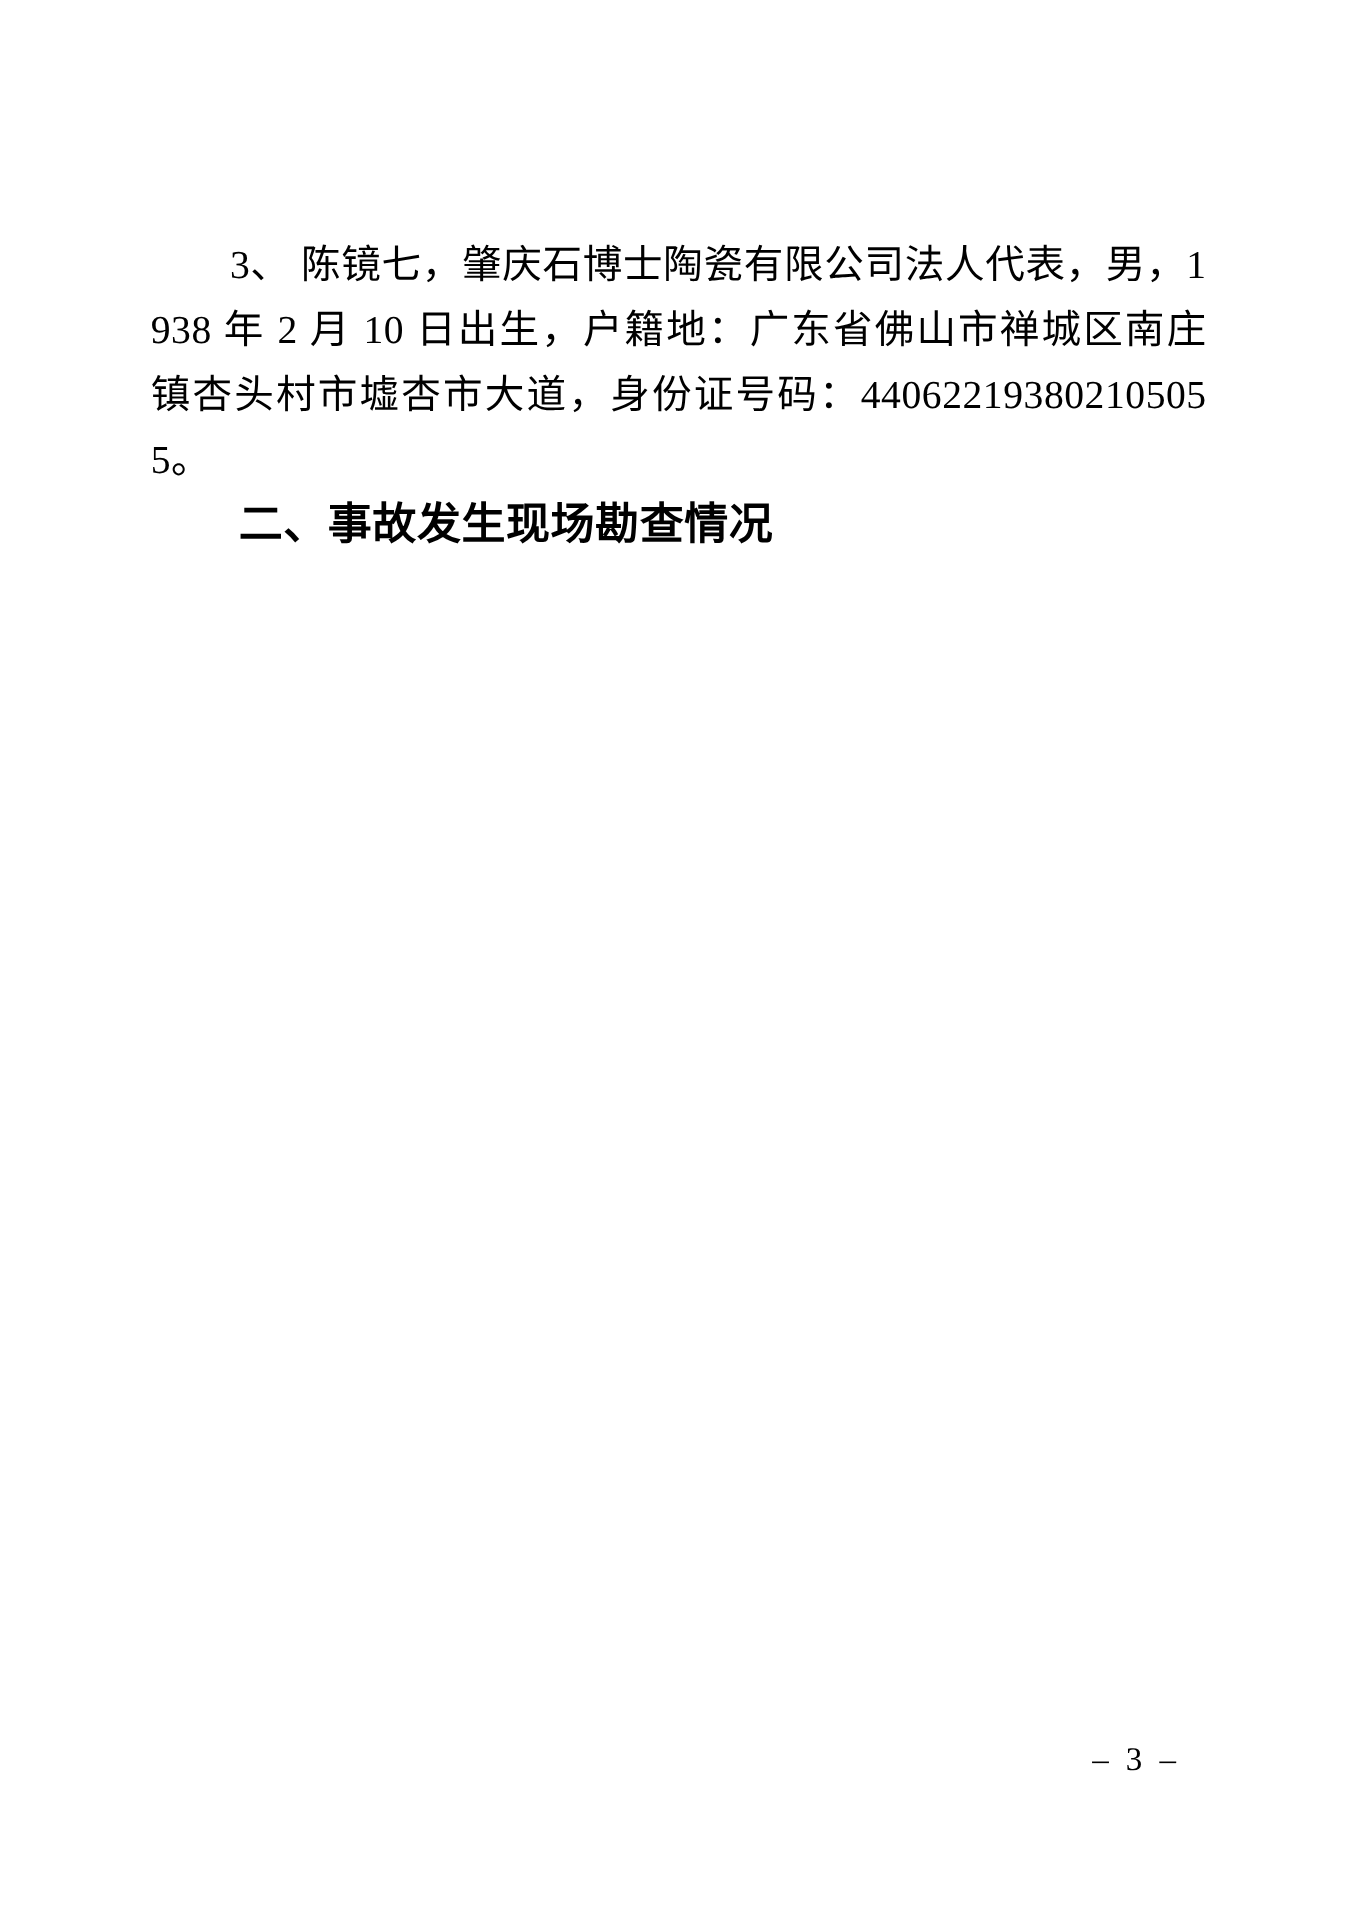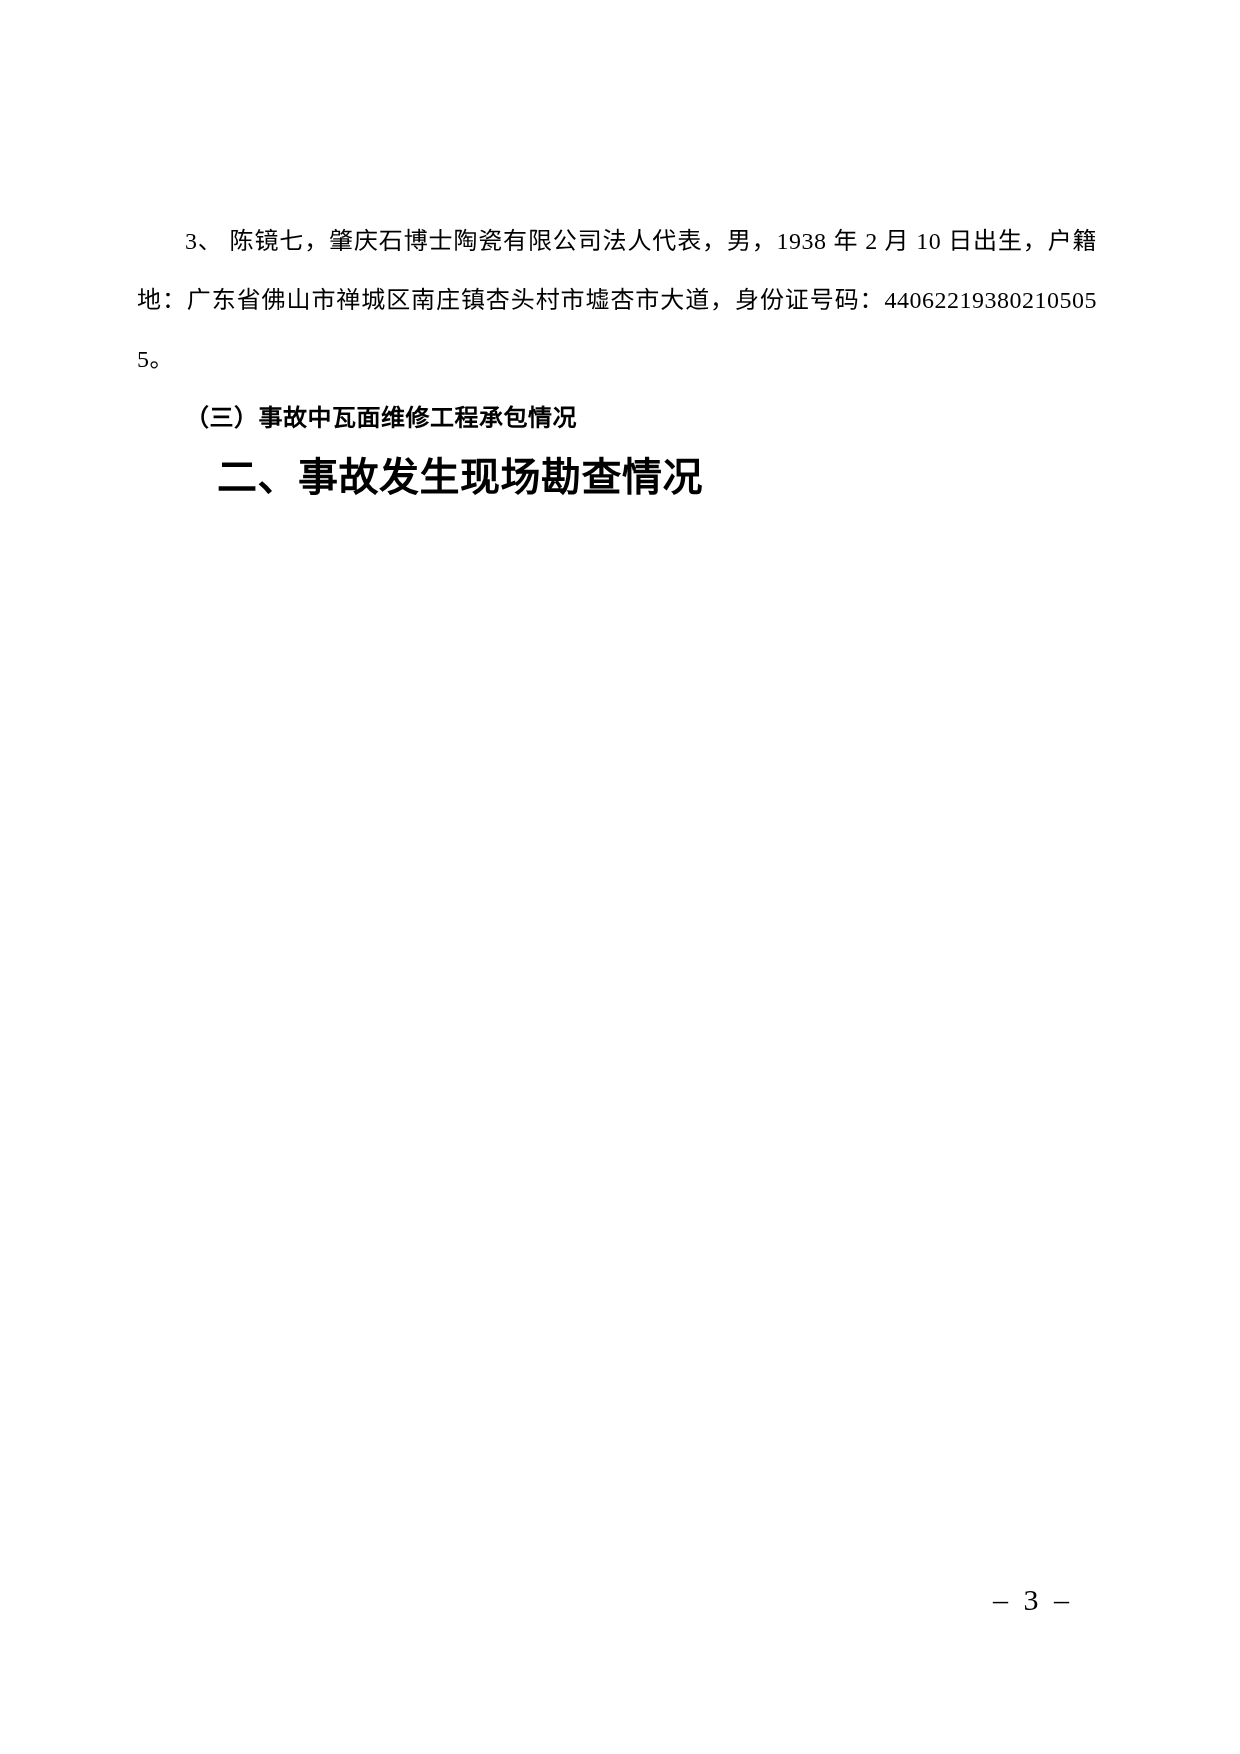--- a/index.html
+++ b/index.html
@@ -20,21 +20,21 @@
     position: absolute;
     top: 212px;
     left: 137px;
     width: 960px;
   }
   .body-par,
   .heading3,
   .heading2 {
     margin: 0;
     padding: 0;
-    font-size: 24px;
+    font-size: 36px;
     line-height: 59px;
     text-indent: 2em;
     text-align: justify;
     text-justify: inter-ideograph;
     letter-spacing: 0.5px;
     word-break: break-all;
   }
   .heading3 {
     font-weight: bold;
     font-family: "Liberation Serif", "DejaVu Serif", serif;
@@ -57,17 +57,16 @@
     font-family: "Liberation Serif", "DejaVu Serif", serif;
     letter-spacing: 4px;
   }
 </style>
 </head>
 <body>
 
 <div class="page">
   <div class="content">
     <p class="body-par">3、 陈镜七，肇庆石博士陶瓷有限公司法人代表，男，1938 年 2 月 10 日出生，户籍地：广东省佛山市禅城区南庄镇杏头村市墟杏市大道，身份证号码：440622193802105055。</p>
-    <p class="heading3">（三）事故中瓦面维修工程承包情况</p>
     <p class="heading2">二、事故发生现场勘查情况</p>
   </div>
   <div class="footer">– 3 –</div>
 </div>
 
 </body></html>

